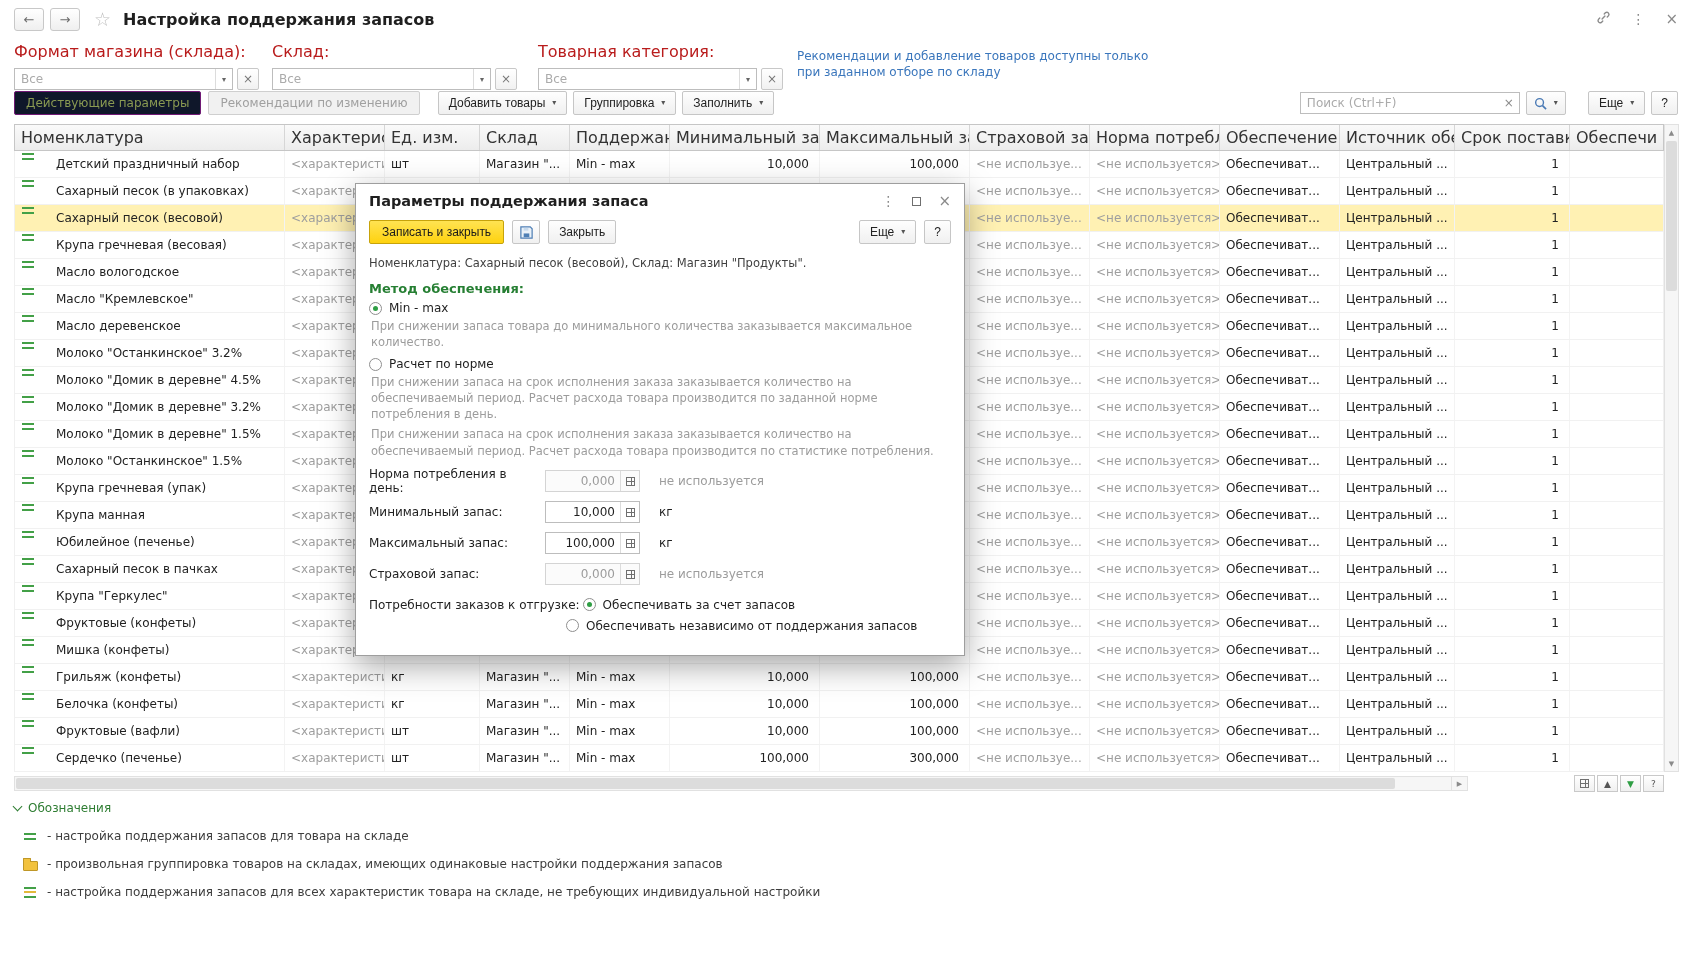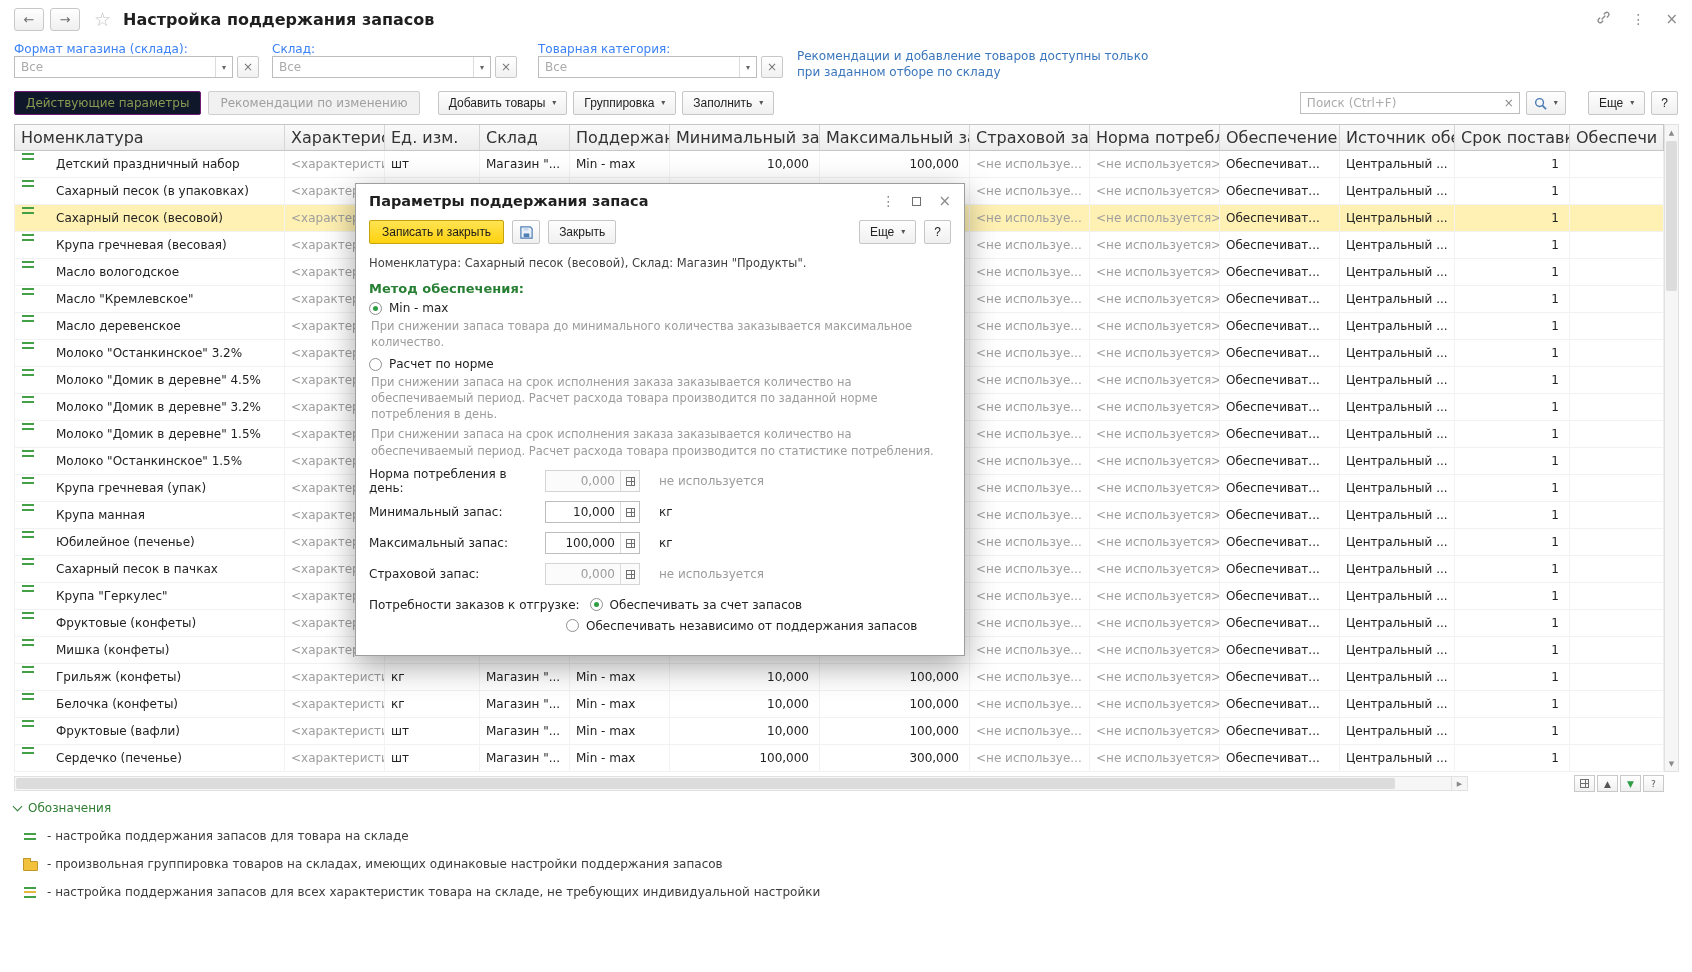--- a/index.html
+++ b/index.html
@@ -13,21 +13,21 @@
   .star{color:#bdbdbd;font-size:19px;margin:0 4px 0 8px}
   .page-title{font-size:16px;font-weight:bold;color:#1f1f1f;margin-left:2px}
   .top-icons{margin-left:auto;display:flex;align-items:center;gap:20px;color:#8b8b8b}
   .kebab{font-size:14px;color:#8b8b8b}
   .closex{font-size:15px;color:#8b8b8b}
 
   
   .filters{position:absolute;left:0;top:42px;width:100%;height:48px}
   .fgroup{position:absolute;top:0}
   .fg1{left:14px}.fg2{left:272px}.fg3{left:538px}
-  .flabel{font-size:12px;color:#3b82f6;margin-bottom:0}
+  .flabel{font-size:16px;color:#b91c1c;margin-bottom:7px}
   .comborow{display:flex;align-items:flex-start;gap:4px}
   .combo{display:flex;border:1px solid #bdbdbd;height:22px;background:#fff;align-items:stretch}
   .combo input{border:none;outline:none;padding:0 6px;font:inherit;font-size:12px;width:200px;color:#333;background:transparent}
   .combo input::placeholder{color:#ababab}
   .combo .dd{width:17px;display:flex;align-items:center;justify-content:center;font-size:8px;color:#666;border-left:1px solid #dcdcdc}
   .sqbtn{width:22px;height:22px;border:1px solid #c8c8c8;background:linear-gradient(#fff,#f1f1f1);color:#777;font-size:12px;display:flex;align-items:center;justify-content:center;border-radius:2px}
   .hint{position:absolute;left:797px;top:6px;width:365px;font-size:12px;line-height:1.35;color:#3a76bc}
 
   
   .toolbar{position:absolute;left:14px;right:14px;top:90px;height:26px;display:flex;align-items:center;gap:6px}
@@ -114,21 +114,21 @@
   .field-row{display:flex;align-items:center;padding:0 13px;height:31px}
   .field-label{width:176px;font-size:12px;color:#1f1f1f}
   .inputbox{display:flex;border:1px solid #bdbdbd;height:22px;background:#fff;align-items:stretch}
   .inputbox input{width:74px;border:none;outline:none;text-align:right;padding:0 5px;font:inherit;font-size:12px;color:#1f1f1f;background:transparent}
   .inputbox .calc{width:19px;border-left:1px solid #dcdcdc;display:flex;align-items:center;justify-content:center}
   .inputbox.dis{background:#fbfbfb;border-color:#d4d4d4}
   .inputbox.dis input{color:#9c9c9c}
   .fsuffix{margin-left:19px;font-size:12px;color:#1f1f1f}
   .fsuffix.dim{color:#9c9c9c}
   .ship-block{padding:8px 13px 0}
-  .ship-row1{display:flex;align-items:flex-end;gap:10px}
+  .ship-row1{display:flex;align-items:flex-end;gap:3px}
   .ship-label{font-size:12px;color:#1f1f1f}
   .ship-opt{display:flex;align-items:center;gap:7px}
   .ship-row2{margin-top:7px;padding-left:197px}
 </style>
 </head>
 <body>
 
 <div id="app">
 
   <div class="topbar">

